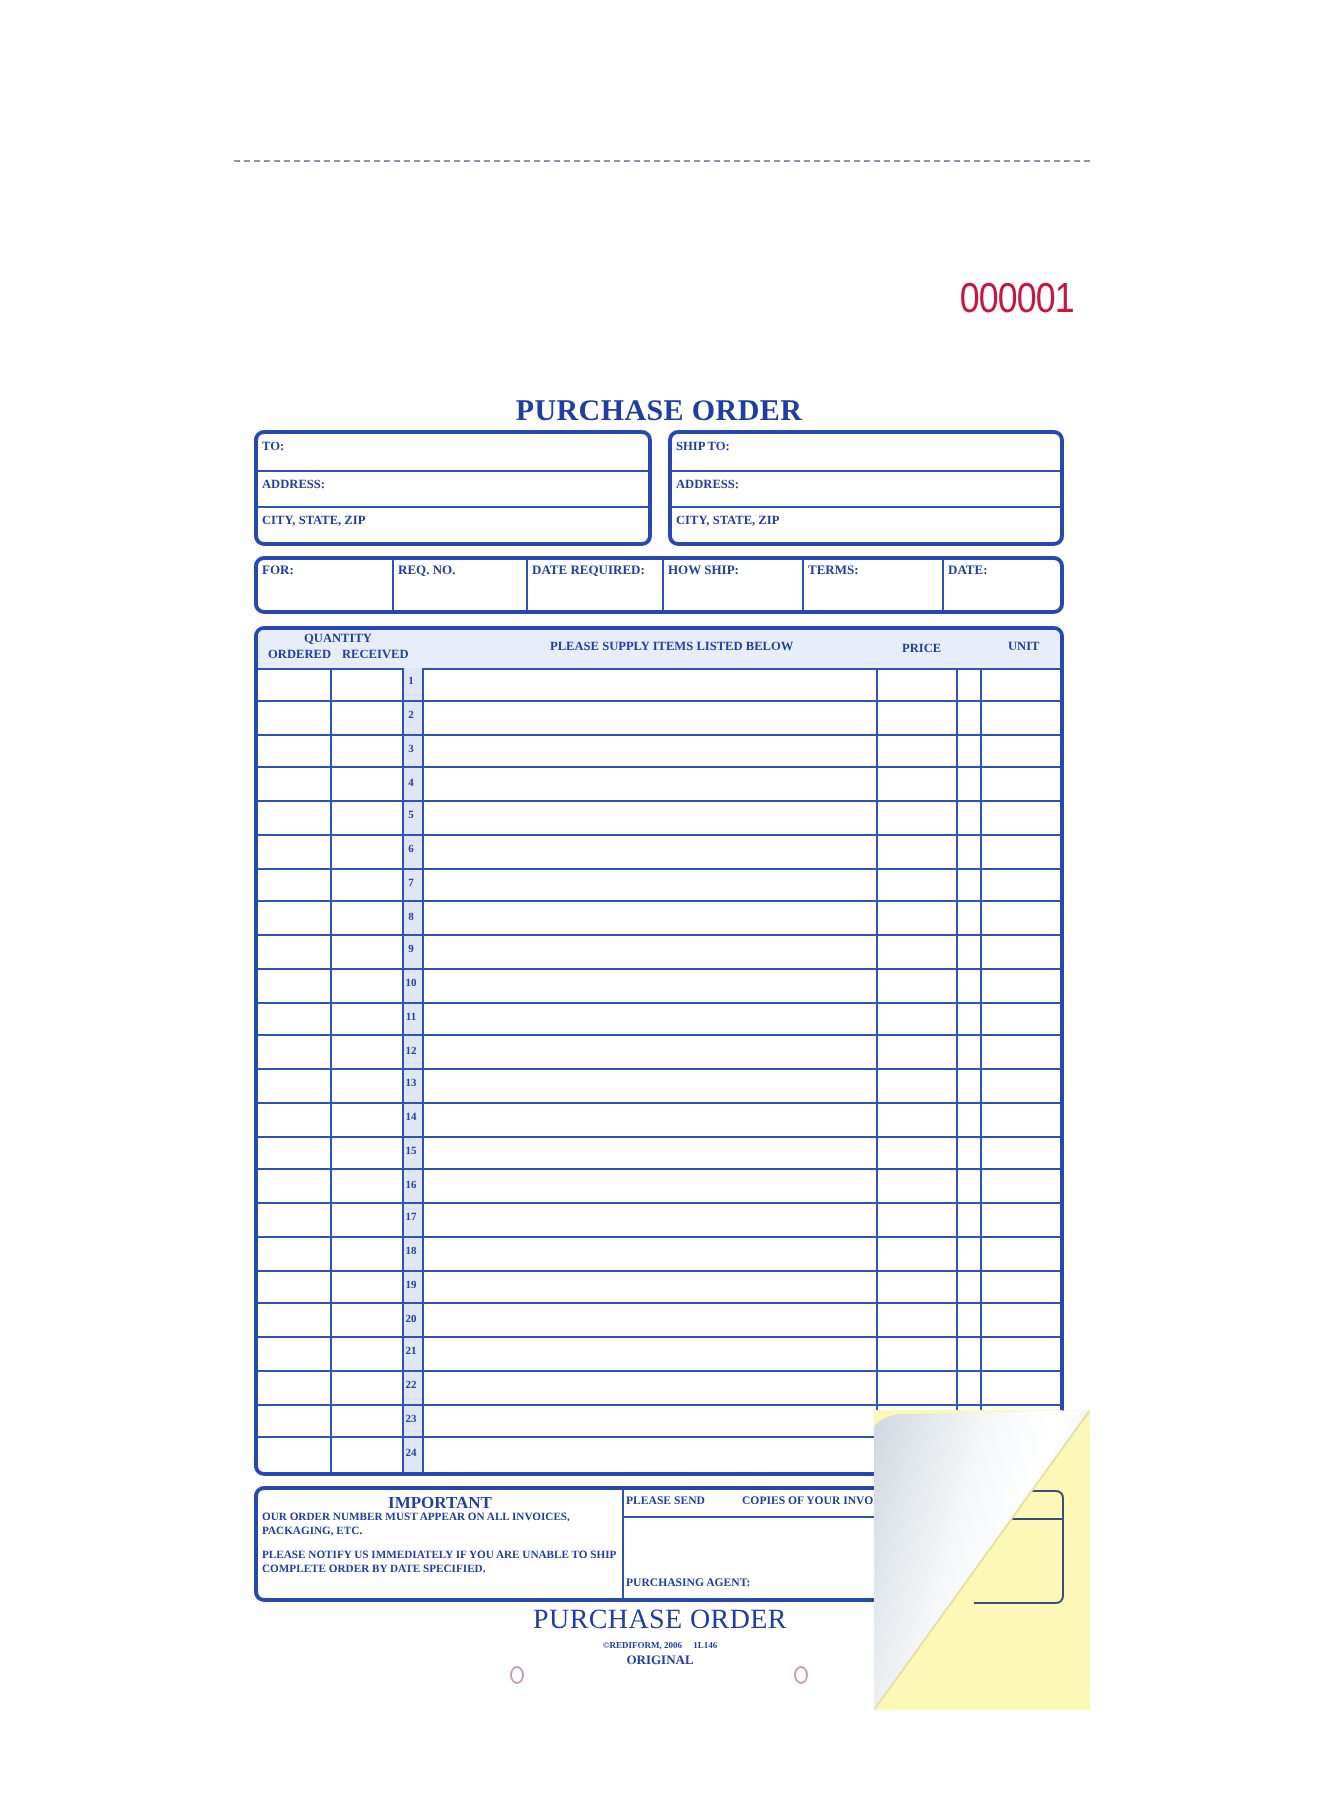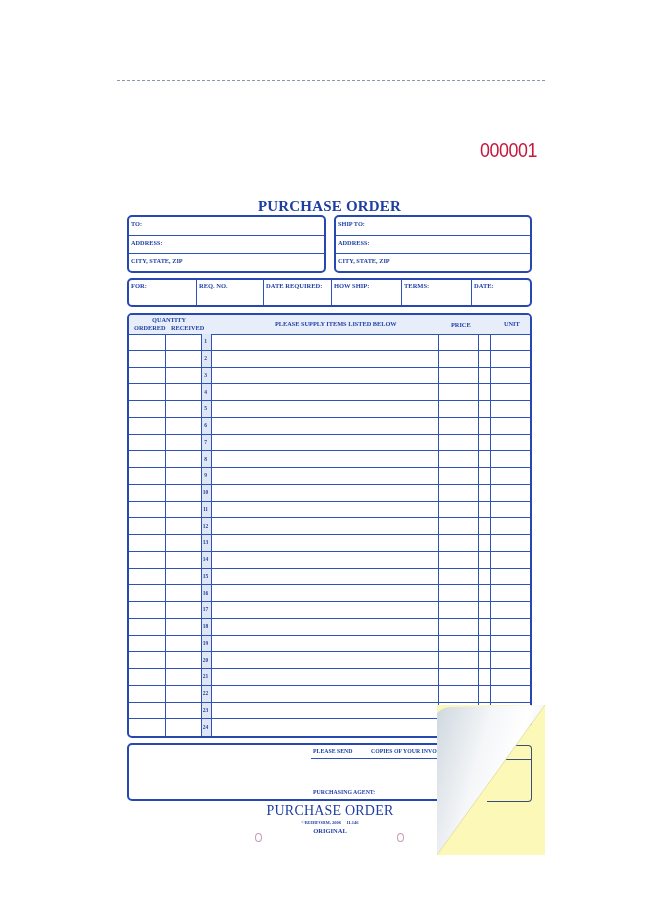--- a/index.html
+++ b/index.html
@@ -150,20 +150,27 @@
       <div class="trow" style="top: 370.75px; height: 16.75px;"></div>
       <div class="rownum" style="top: 375.125px;">22</div>
       <div class="trow" style="top: 387.5px; height: 16.75px;"></div>
       <div class="rownum" style="top: 391.875px;">23</div>
       <div class="trow" style="top: 404.25px; height: 16.75px; border-bottom: none;"></div>
       <div class="rownum" style="top: 408.625px;">24</div>
     </div>
 </div>
 
 <div class="abs box imp">
+  <div class="imp-left">
+    <div class="imp-title">IMPORTANT</div>
+    <div class="imp-text">OUR ORDER NUMBER MUST APPEAR ON ALL INVOICES,</div>
+    <div class="imp-text">PACKAGING, ETC.</div>
+    <div class="imp-text" style="margin-top:5px;">PLEASE NOTIFY US IMMEDIATELY IF YOU ARE UNABLE TO SHIP</div>
+    <div class="imp-text">COMPLETE ORDER BY DATE SPECIFIED.</div>
+  </div>
   <div class="imp-right">
     <div style="height:13px; border-bottom:1px solid #2f52b8; position:relative;">
       <span style="position:absolute; left:2px; top:3px;">PLEASE SEND</span>
       <span style="position:absolute; left:60px; top:3px;">COPIES OF YOUR INVOICE</span>
       <span style="position:absolute; right:6px; top:3px;">NG.</span>
     </div>
     <div style="position:absolute; left:2px; bottom:4px;">
       <span>PURCHASING AGENT:</span>
     </div>
   </div>

